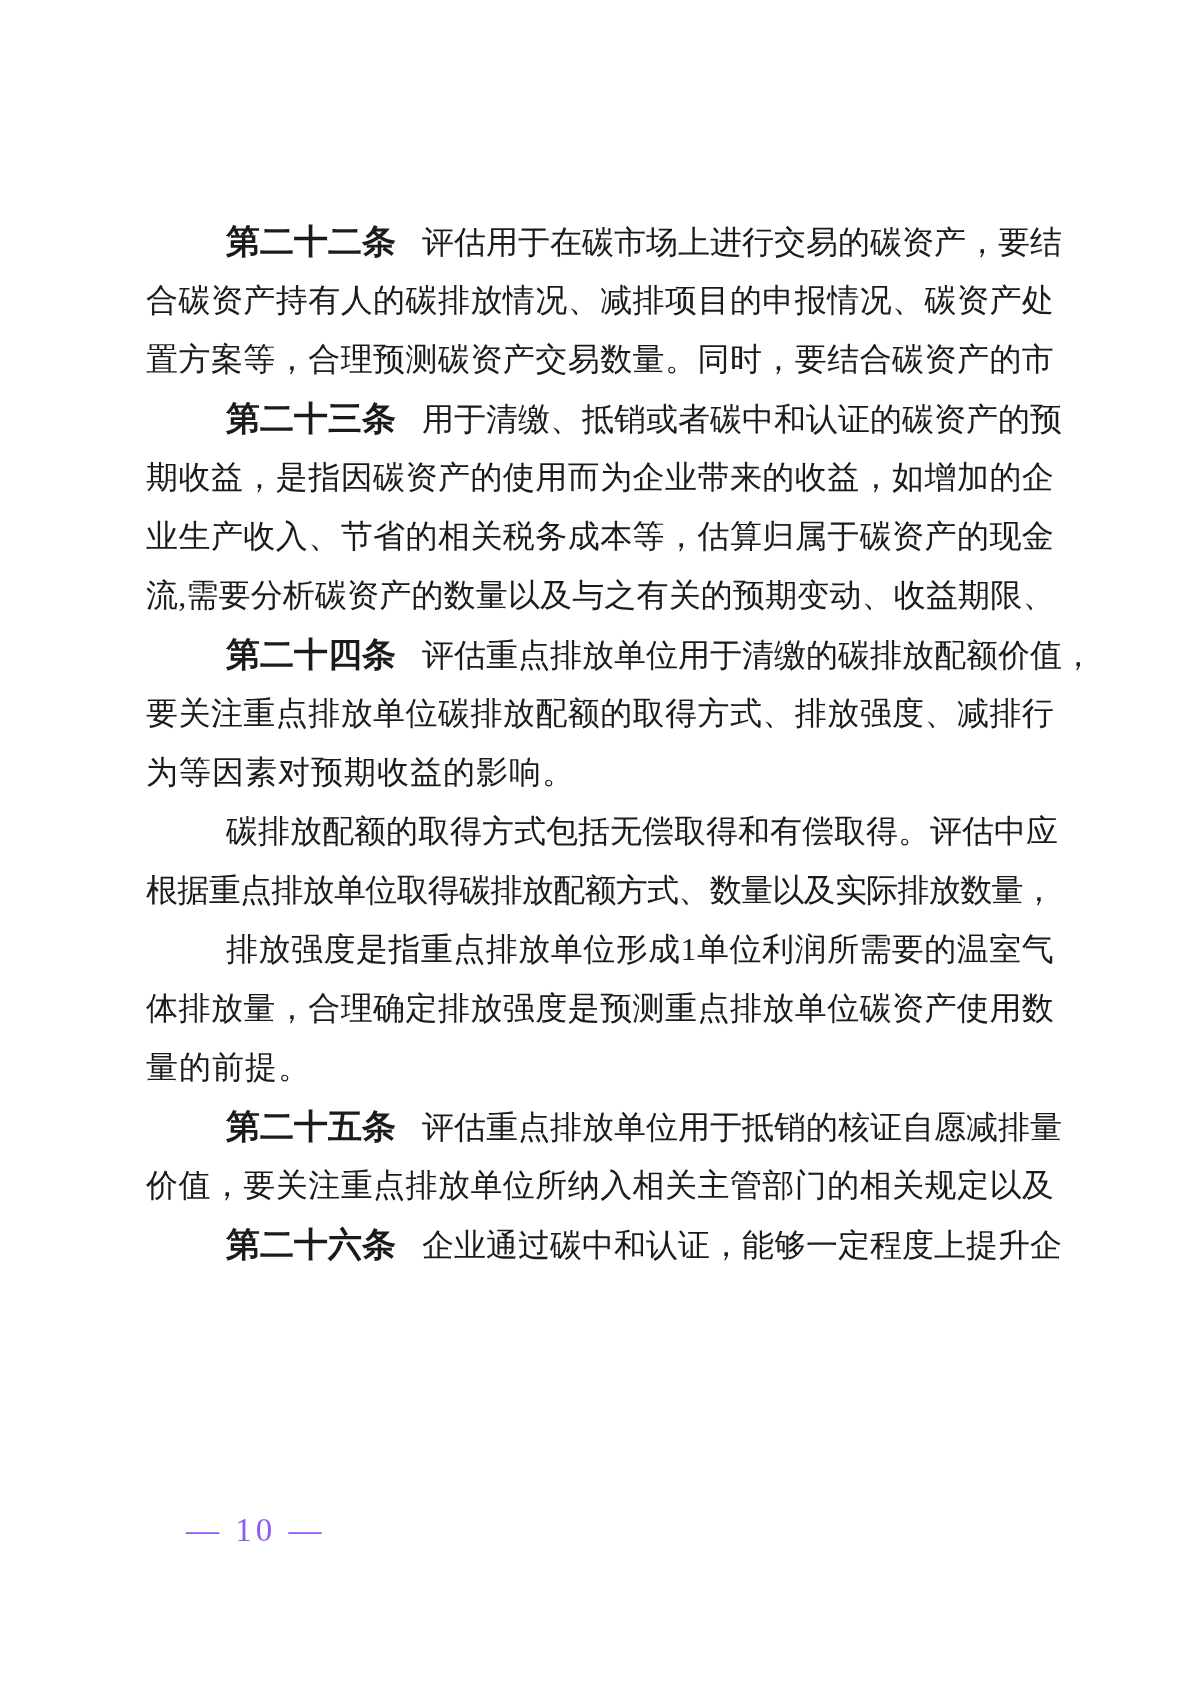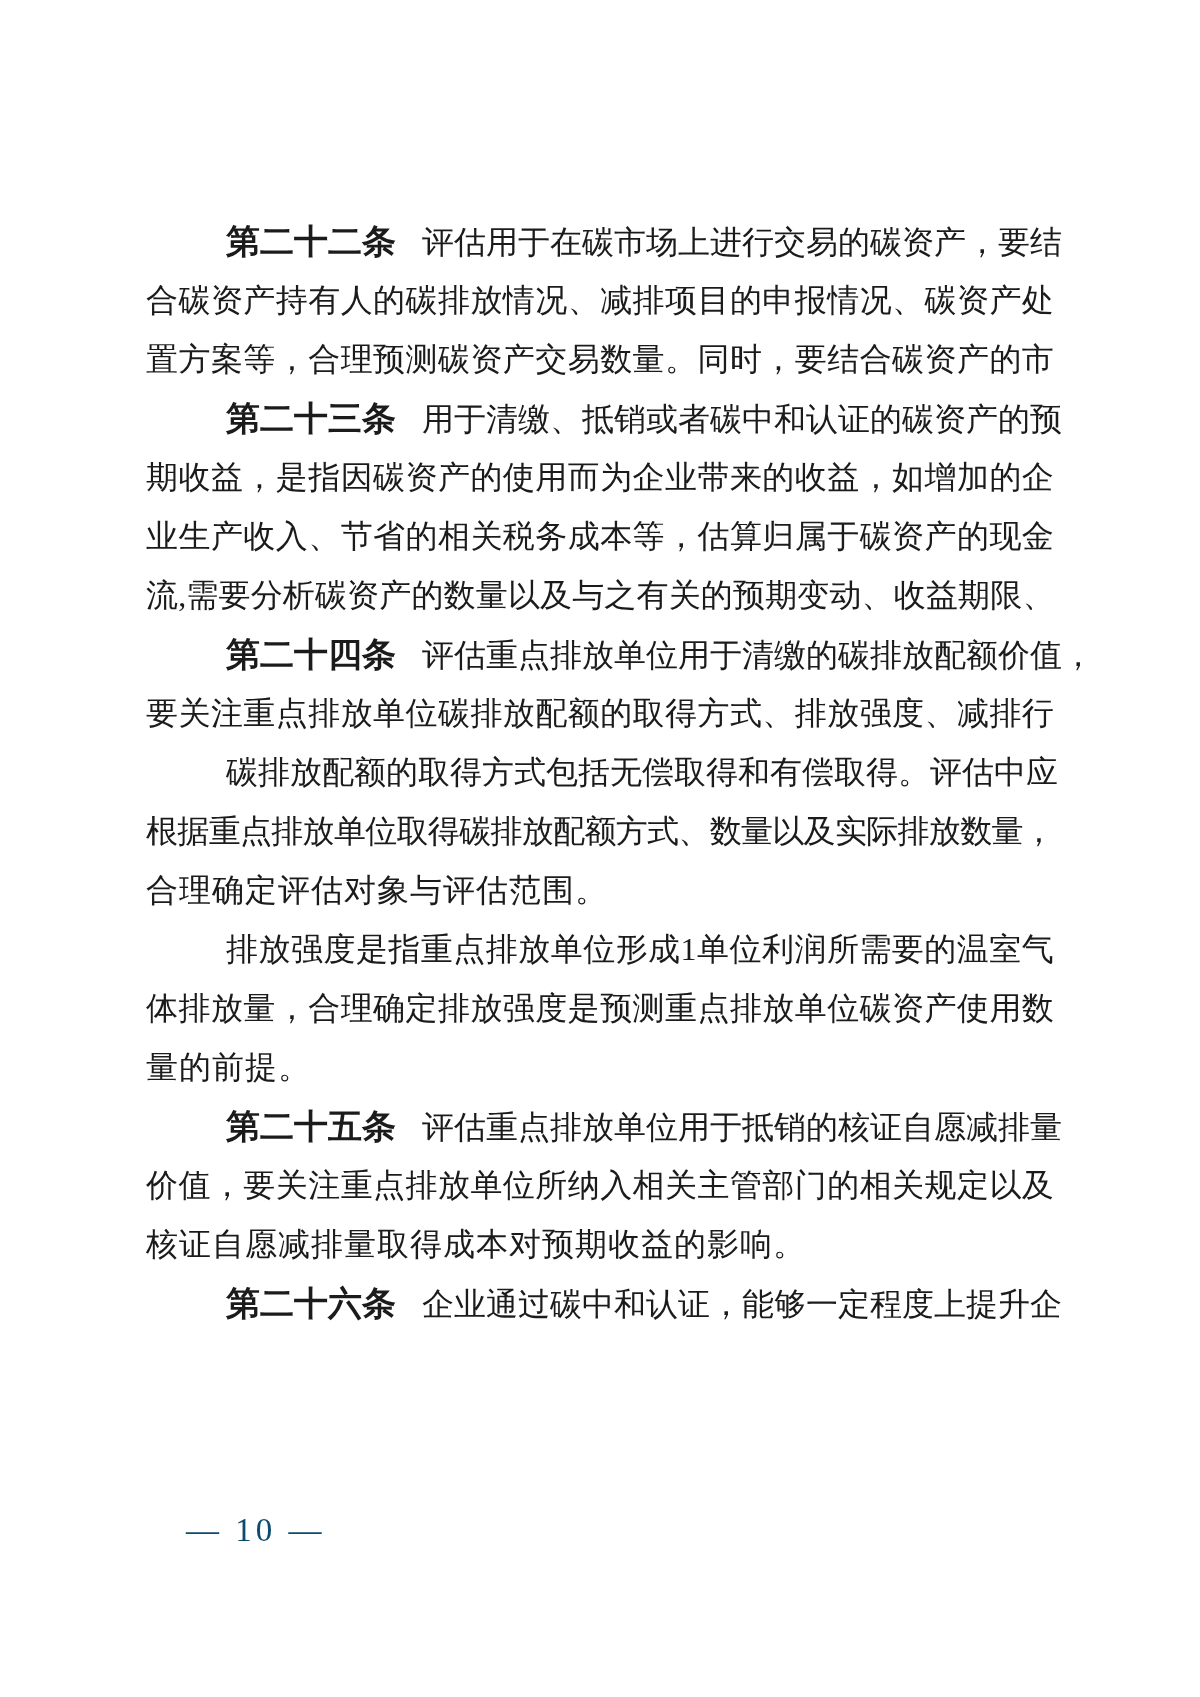--- a/index.html
+++ b/index.html
@@ -56,21 +56,21 @@
   }
 
   .page-number {
     position: absolute;
     left: 186px;
     top: 1501px;
     height: 59px;
     line-height: 59px;
     font-size: 33px;
     letter-spacing: 4px;
-    color: #0c4a6e;
+    color: #8b5cf6;
   }
 </style>
 </head>
 <body>
 
 <div class="page">
   <div class="doc-body">
       <div class="line indent justify">
         <span class="ch hd">第</span>
         <span class="ch hd">二</span>
@@ -330,20 +330,21 @@
         <span class="ch">、</span>
         <span class="ch">排</span>
         <span class="ch">放</span>
         <span class="ch">强</span>
         <span class="ch">度</span>
         <span class="ch">、</span>
         <span class="ch">减</span>
         <span class="ch">排</span>
         <span class="ch">行</span>
       </div>
+      <div class="line"><span class="">为等因素对预期收益的影响。</span></div>
       <div class="line indent justify">
         <span class="ch">碳</span>
         <span class="ch">排</span>
         <span class="ch">放</span>
         <span class="ch">配</span>
         <span class="ch">额</span>
         <span class="ch">的</span>
         <span class="ch">取</span>
         <span class="ch">得</span>
         <span class="ch">方</span>
@@ -389,21 +390,20 @@
         <span class="ch">以</span>
         <span class="ch">及</span>
         <span class="ch">实</span>
         <span class="ch">际</span>
         <span class="ch">排</span>
         <span class="ch">放</span>
         <span class="ch">数</span>
         <span class="ch">量</span>
         <span class="ch">，</span>
       </div>
-      <div class="line"><span class="">合理确定评估对象与评估范围。</span></div>
       <div class="line indent justify">
         <span class="ch">排</span>
         <span class="ch">放</span>
         <span class="ch">强</span>
         <span class="ch">度</span>
         <span class="ch">是</span>
         <span class="ch">指</span>
         <span class="ch">重</span>
         <span class="ch">点</span>
         <span class="ch">排</span>
@@ -507,21 +507,20 @@
         <span class="ch">部</span>
         <span class="ch">门</span>
         <span class="ch">的</span>
         <span class="ch">相</span>
         <span class="ch">关</span>
         <span class="ch">规</span>
         <span class="ch">定</span>
         <span class="ch">以</span>
         <span class="ch">及</span>
       </div>
-      <div class="line"><span class="">核证自愿减排量取得成本对预期收益的影响。</span></div>
       <div class="line indent justify">
         <span class="ch hd">第</span>
         <span class="ch hd">二</span>
         <span class="ch hd">十</span>
         <span class="ch hd">六</span>
         <span class="ch hd">条</span>
         <span class="hgap"></span>
         <span class="ch">企</span>
         <span class="ch">业</span>
         <span class="ch">通</span>

